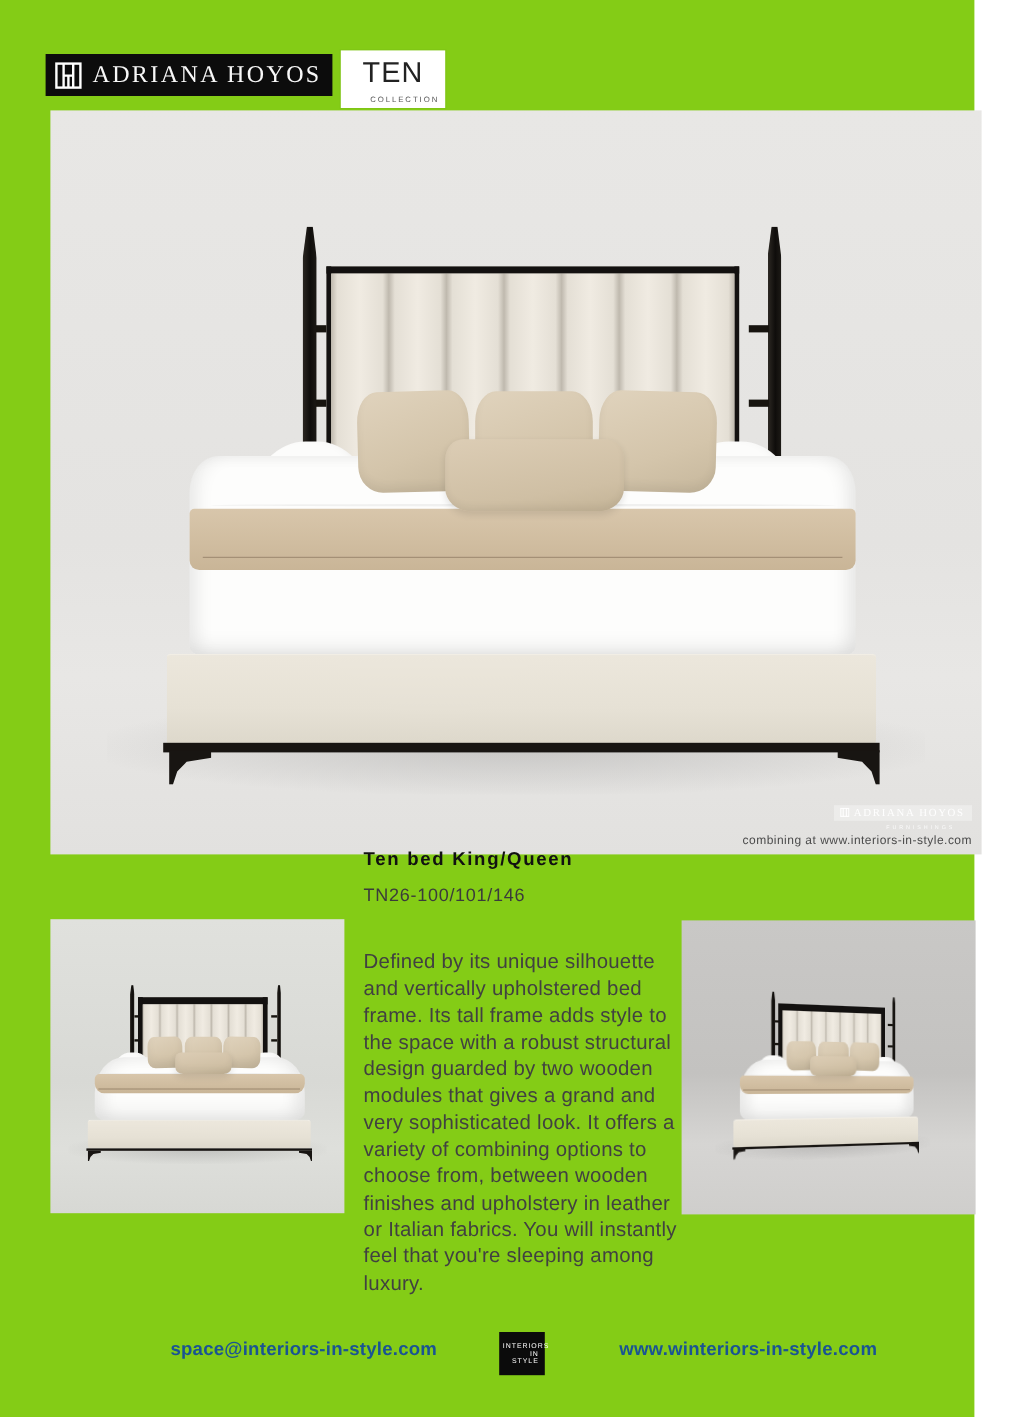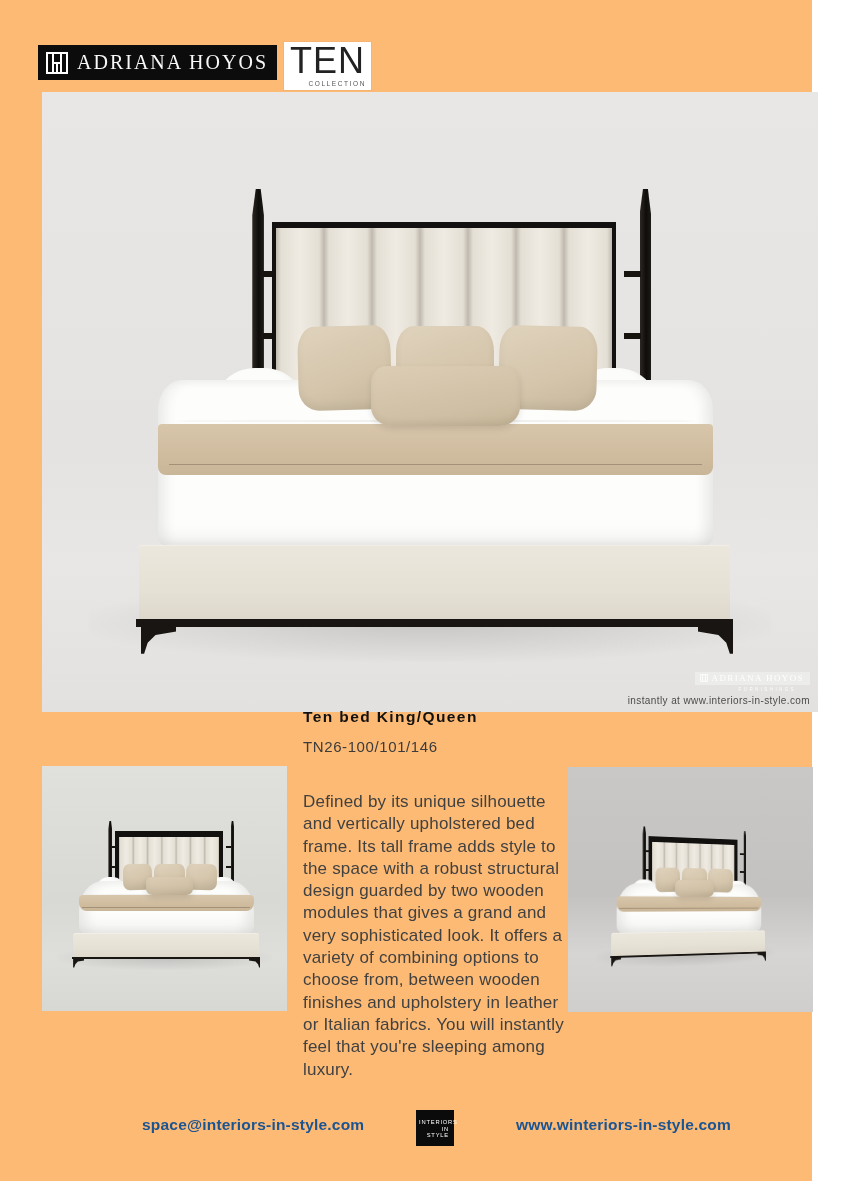--- a/index.html
+++ b/index.html
@@ -1,27 +1,27 @@
 <!DOCTYPE html>
 <html><head>
 <meta charset="utf-8">
 <style>
   html,body{margin:0;padding:0;width:860px;height:1181px;background:#ffffff;overflow:hidden;
     font-family:"Liberation Sans",sans-serif;}
   .abs{position:absolute;}
-  .page{position:relative;width:812px;height:1181px;background:#fdba74;}
+  .page{position:relative;width:812px;height:1181px;background:#84cc16;}
 
   
   .brand-bar{left:38px;top:45px;width:239px;height:35px;background:#0c0c0c;
     display:flex;align-items:center;gap:8px;padding-left:7px;box-sizing:border-box;}
   .brand-name{font-family:"Liberation Serif",serif;font-size:20px;letter-spacing:2px;
     color:#f8f8f8;white-space:nowrap;}
   .ten-box{left:284px;top:42px;width:87px;height:48px;background:#ffffff;
     box-shadow:0 0 0 1px rgba(0,0,0,0.03);text-align:center;}
-  .ten-word{font-size:36px;line-height:38px;letter-spacing:1px;color:#222;}
+  .ten-word{font-size:24px;line-height:38px;letter-spacing:1px;color:#222;}
   .ten-sub{font-size:6.5px;letter-spacing:1.6px;color:#555;text-align:right;padding-right:5px;margin-top:0px;}
 
   
   .hero{left:42px;top:92px;width:776px;height:620px;overflow:hidden;margin:0;
     background:linear-gradient(180deg,#e8e7e5 0%,#e4e3e1 58%,#e8e7e5 76%,#e2e1df 100%);}
   .thumb{width:245px;height:245px;overflow:hidden;margin:0;}
   .thumb-left{left:42px;top:766px;
     background:linear-gradient(180deg,#e0e1dd 0%,#d8d9d5 55%,#dedfdb 78%,#d7d8d4 100%);}
   .thumb-right{left:568px;top:767px;
     background:linear-gradient(180deg,#c9c8c6 0%,#c3c2c0 52%,#d6d5d3 76%,#cfcecc 100%);}
@@ -157,21 +157,21 @@
         <svg width="8" height="8" viewBox="0 0 24 24">
           <g fill="none" stroke="rgba(255,255,255,.9)" stroke-width="3">
             <rect x="2" y="2" width="20" height="20"></rect>
             <line x1="8" y1="2" x2="8" y2="22"></line>
             <line x1="16" y1="2" x2="16" y2="22"></line>
           </g>
         </svg>
         <span class="wm-brand">ADRIANA HOYOS</span>
       </div>
       <div class="wm-sub">FURNISHINGS</div>
-      <div class="wm-avail">instantly at www.interiors-in-style.com</div>
+      <div class="wm-avail">combining at www.interiors-in-style.com</div>
     </div>
   </figure>
 
   <figure class="abs thumb thumb-left">
     <div class="aspect">
       <div class="bed-canvas">
   <div class="bed">
     <div class="bshadow"></div>
     <div class="post post-l"></div>
     <div class="post post-r"></div>

